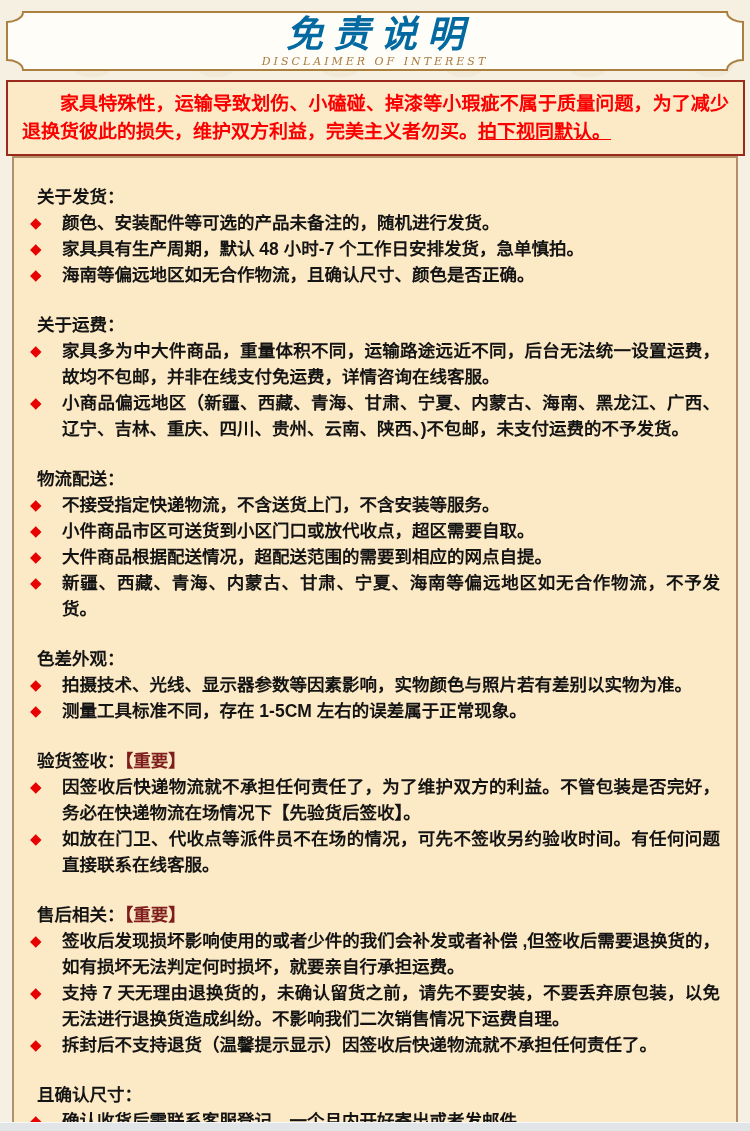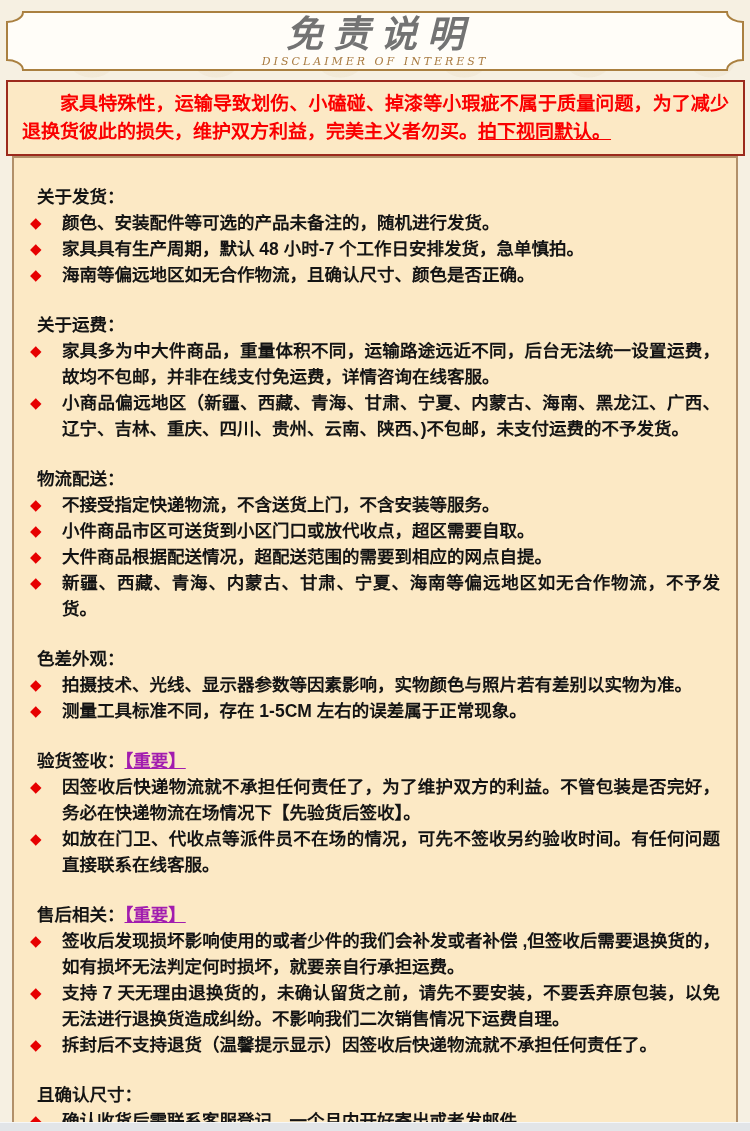--- a/index.html
+++ b/index.html
@@ -13,21 +13,21 @@
     background-size:124px 88px,124px 88px,auto;
   }
 
   
   .plaque{position:absolute;left:5px;top:10px;width:740px;height:62px;}
   .plaque svg{position:absolute;left:0;top:0;}
   .plaque-inner{position:absolute;inset:0;display:flex;flex-direction:column;align-items:center;justify-content:center;}
   .title{
     font-family:"DejaVu Serif","Liberation Serif",serif;
     font-size:37px;line-height:40px;font-weight:700;font-style:italic;
-    color:#737373;letter-spacing:10px;text-indent:10px;
+    color:#0369a1;letter-spacing:10px;text-indent:10px;
   }
   .subtitle{
     font-family:"DejaVu Serif","Liberation Serif",serif;
     font-size:11px;line-height:13px;color:#a87a40;letter-spacing:3px;margin-top:1px;font-style:italic;
   }
 
   
   .content{position:absolute;left:6px;right:5px;top:80px;}
 
   .notice-box{
@@ -42,21 +42,21 @@
 
   .main-box{
     box-sizing:border-box;border:2px solid #b2906a;background:#fce9c5;
     margin:0 7px 0 6px;min-height:956px;padding:2px 10px 10px 0;
   }
   .section{margin-top:24px;}
   .sec-heading{
     font-size:17.5px;line-height:26px;color:#141414;font-weight:600;
     padding-left:23px;
   }
-  .sec-important{color:#a21caf;font-weight:700;text-decoration:underline;}
+  .sec-important{color:#7f1d1d;font-weight:700;}
   .item{
     position:relative;padding-left:48px;padding-right:6px;
     font-size:17.5px;line-height:26px;color:#141414;font-weight:600;
     text-align:justify;
   }
   .diamond{
     position:absolute;left:16px;top:0;color:#e60000;font-size:15px;line-height:26px;
   }
 
   .bottom-strip{

